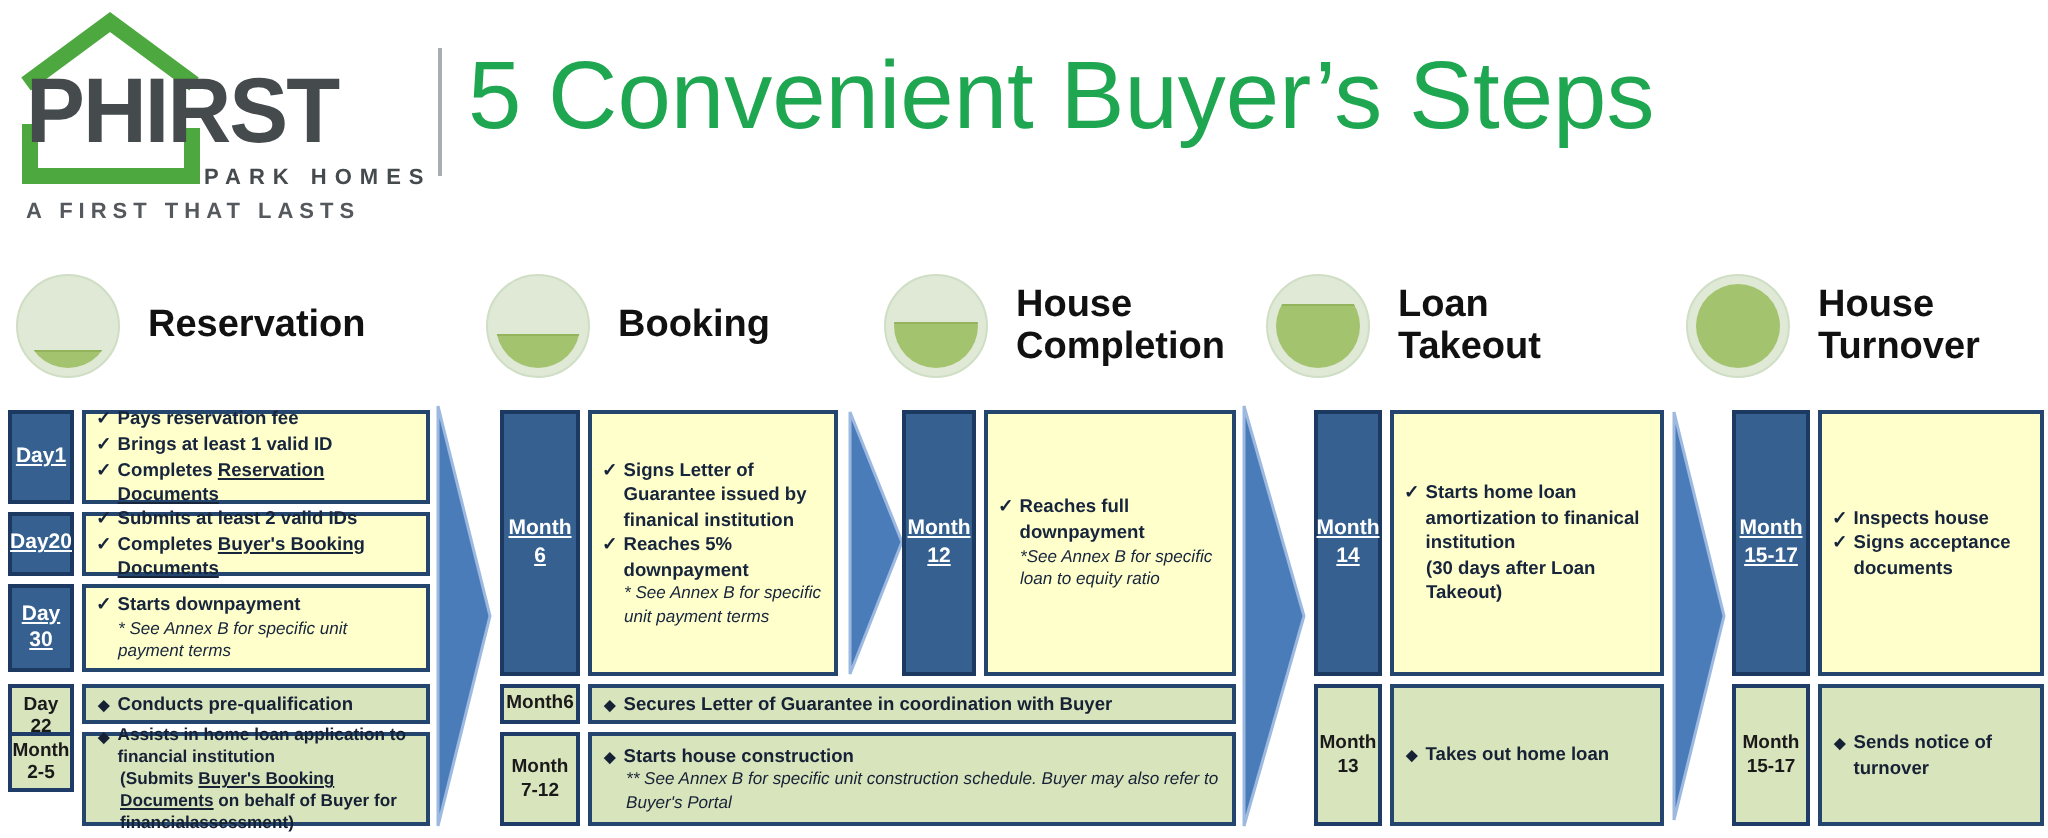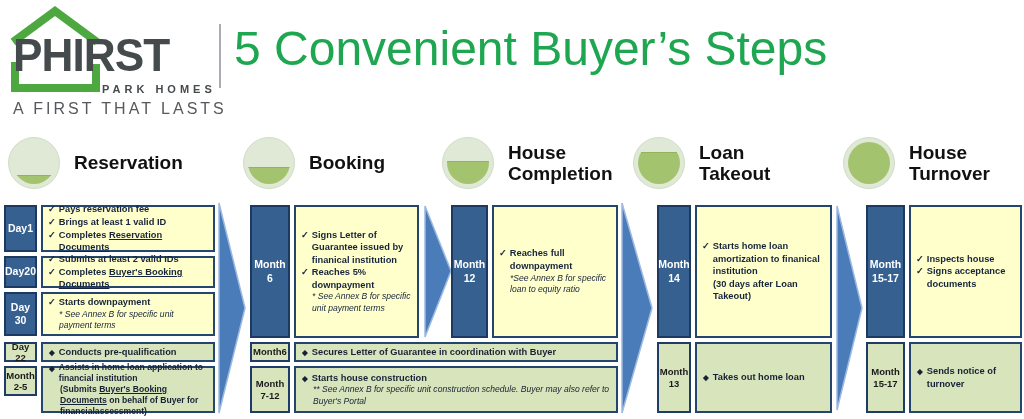--- a/index.html
+++ b/index.html
@@ -12,42 +12,42 @@
   .logo svg { position:absolute; left:0; top:0; }
   .brand {
     position:absolute; left:5px; top:24px; font-size:46px; font-weight:700;
     color:#454a4d; letter-spacing:-1px; transform:scaleX(.96); transform-origin:left;
   }
   .parkhomes {
     position:absolute; left:94px; top:79px; font-size:11px; font-weight:700;
     color:#454a4d; letter-spacing:4px; white-space:nowrap;
   }
   .tagline {
-    position:absolute; left:5px; top:96px; font-size:16px; font-weight:400;
+    position:absolute; left:5px; top:96px; font-size:11px; font-weight:700;
     color:#55585c; letter-spacing:3px; white-space:nowrap;
   }
   .divider { position:absolute; left:219px; top:24px; width:2px; height:64px; background:#a9adb2; }
   .big-title {
     position:absolute; left:234px; top:21px; font-size:48px; color:#1fa650;
     white-space:nowrap; letter-spacing:0px;
   }
   
   .step { position:absolute; top:134px; height:58px; display:flex; align-items:center; gap:14px; }
   .circle {
     position:relative; width:52px; height:52px; border-radius:50%;
     background:#dfe9d6; border:1px solid #cfdec5; box-sizing:border-box; flex:0 0 auto;
   }
   .circle-in { position:absolute; left:4px; top:4px; right:4px; bottom:4px; border-radius:50%; overflow:hidden; }
   .circle-fill { position:absolute; left:0; right:0; bottom:0; height:0%; background:#a4c36f; border-top:1px solid #93b45c; }
   .step-label { font-size:19px; font-weight:700; color:#111111; line-height:1.12; max-width:118px; }
   
   .lblB {
     position:absolute; box-sizing:border-box; background:#35608f; border:2px solid #1c3a61;
     color:#ffffff; font-weight:700; font-size:10.5px; display:flex; align-items:center;
-    justify-content:center; text-align:center; line-height:1.25; padding:1px;
+    justify-content:center; text-align:center; line-height:1.25; padding:1px;text-decoration:underline;
   }
   .lblG {
     position:absolute; box-sizing:border-box; background:#d8e4bc; border:2px solid #1f3c68;
     color:#1a1a1a; font-weight:700; font-size:9.5px; display:flex; align-items:center;
     justify-content:center; text-align:center; line-height:1.2; padding:1px;
   }
   .boxY {
     position:absolute; box-sizing:border-box; background:#ffffcb; border:2px solid #24466e;
     color:#16243c; font-size:9.3px; line-height:1.35; display:flex; flex-direction:column;
     justify-content:center; padding:2px 5px;
@@ -155,21 +155,21 @@
 
   <div class="lblB" style="left:4px;top:292px;width:33px;height:44px">Day 30</div>
   <div class="boxY" style="left:41px;top:292px;width:174px;height:44px">
     <div class="item">
         <span class="chk">✓</span>
         <span>Starts downpayment</span>
       </div>
     <div class="note">* See Annex B for specific unit payment terms</div>
   </div>
 
-  <div class="lblG" style="left:4px;top:342px;width:33px;height:20px">Day 22</div>
+  <div class="lblG" style="left:4px;top:342px;width:33px;height:32px">Day 22</div>
   <div class="boxG" style="left:41px;top:342px;width:174px;height:20px">
     <div class="item">
         <span class="dia">◆</span>
         <span>Conducts pre-qualification</span>
       </div>
   </div>
 
   <div class="lblG" style="left:4px;top:366px;width:33px;height:30px">Month 2-5</div>
   <div class="boxG small" style="left:41px;top:366px;width:174px;height:47px">
     <div class="item">

